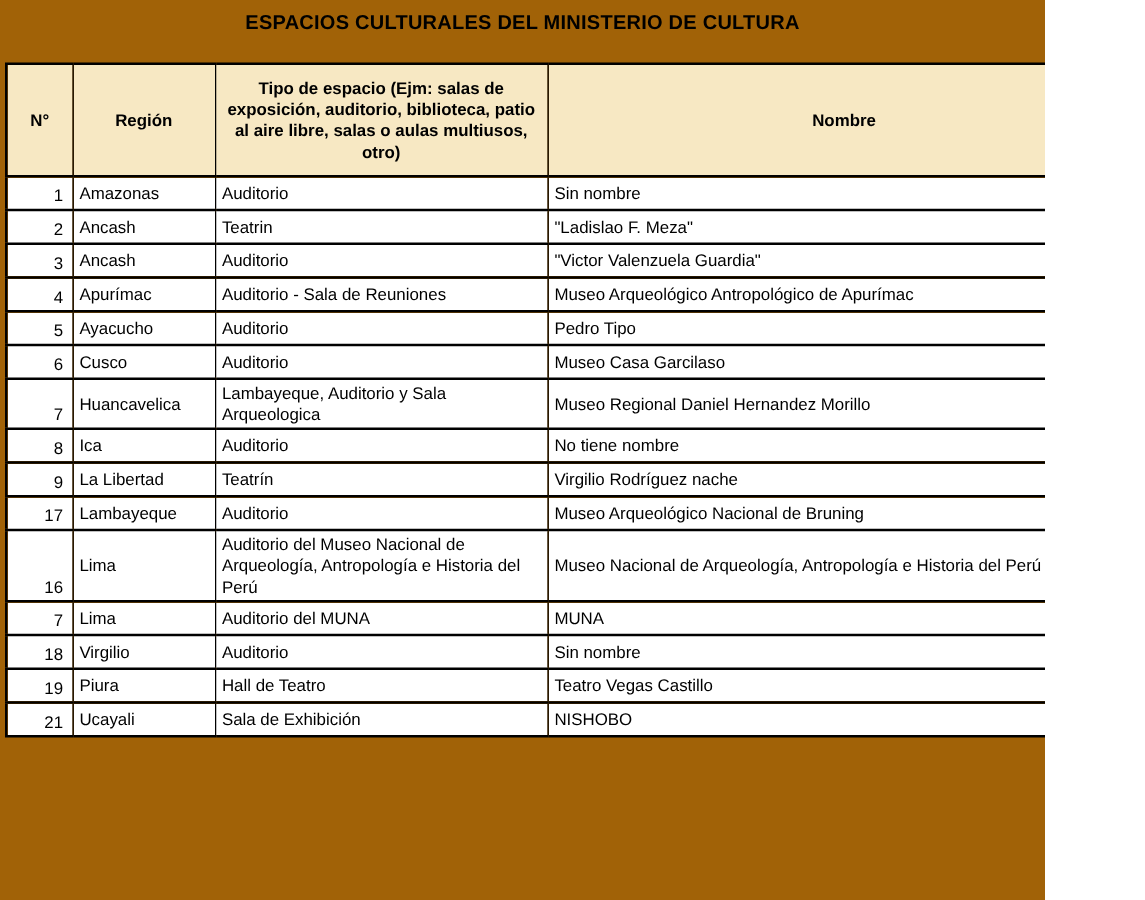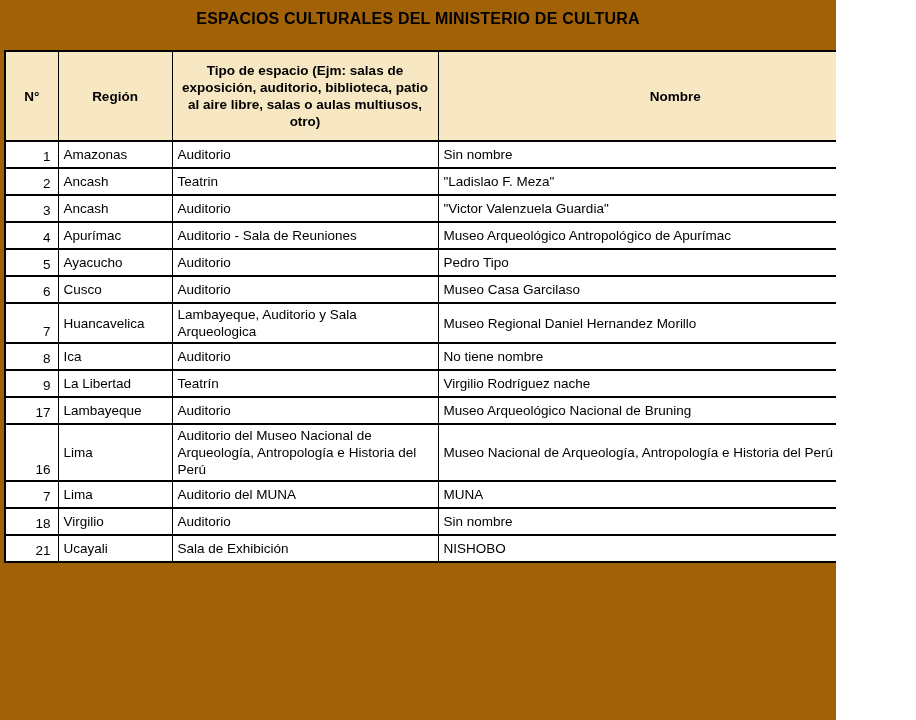--- a/index.html
+++ b/index.html
@@ -161,20 +161,26 @@
           <td class="col-tipo">Auditorio del MUNA</td>
           <td class="col-nombre">MUNA</td>
         </tr>
         <tr>
           <td class="col-n">18</td>
           <td class="col-region">Virgilio</td>
           <td class="col-tipo">Auditorio</td>
           <td class="col-nombre">Sin nombre</td>
         </tr>
         <tr>
+          <td class="col-n">19</td>
+          <td class="col-region">Piura</td>
+          <td class="col-tipo">Hall de Teatro</td>
+          <td class="col-nombre">Teatro Vegas Castillo</td>
+        </tr>
+        <tr>
           <td class="col-n">21</td>
           <td class="col-region">Ucayali</td>
           <td class="col-tipo">Sala de Exhibición</td>
           <td class="col-nombre">NISHOBO</td>
         </tr>
       </tbody>
   </table>
 
 </div>
 

